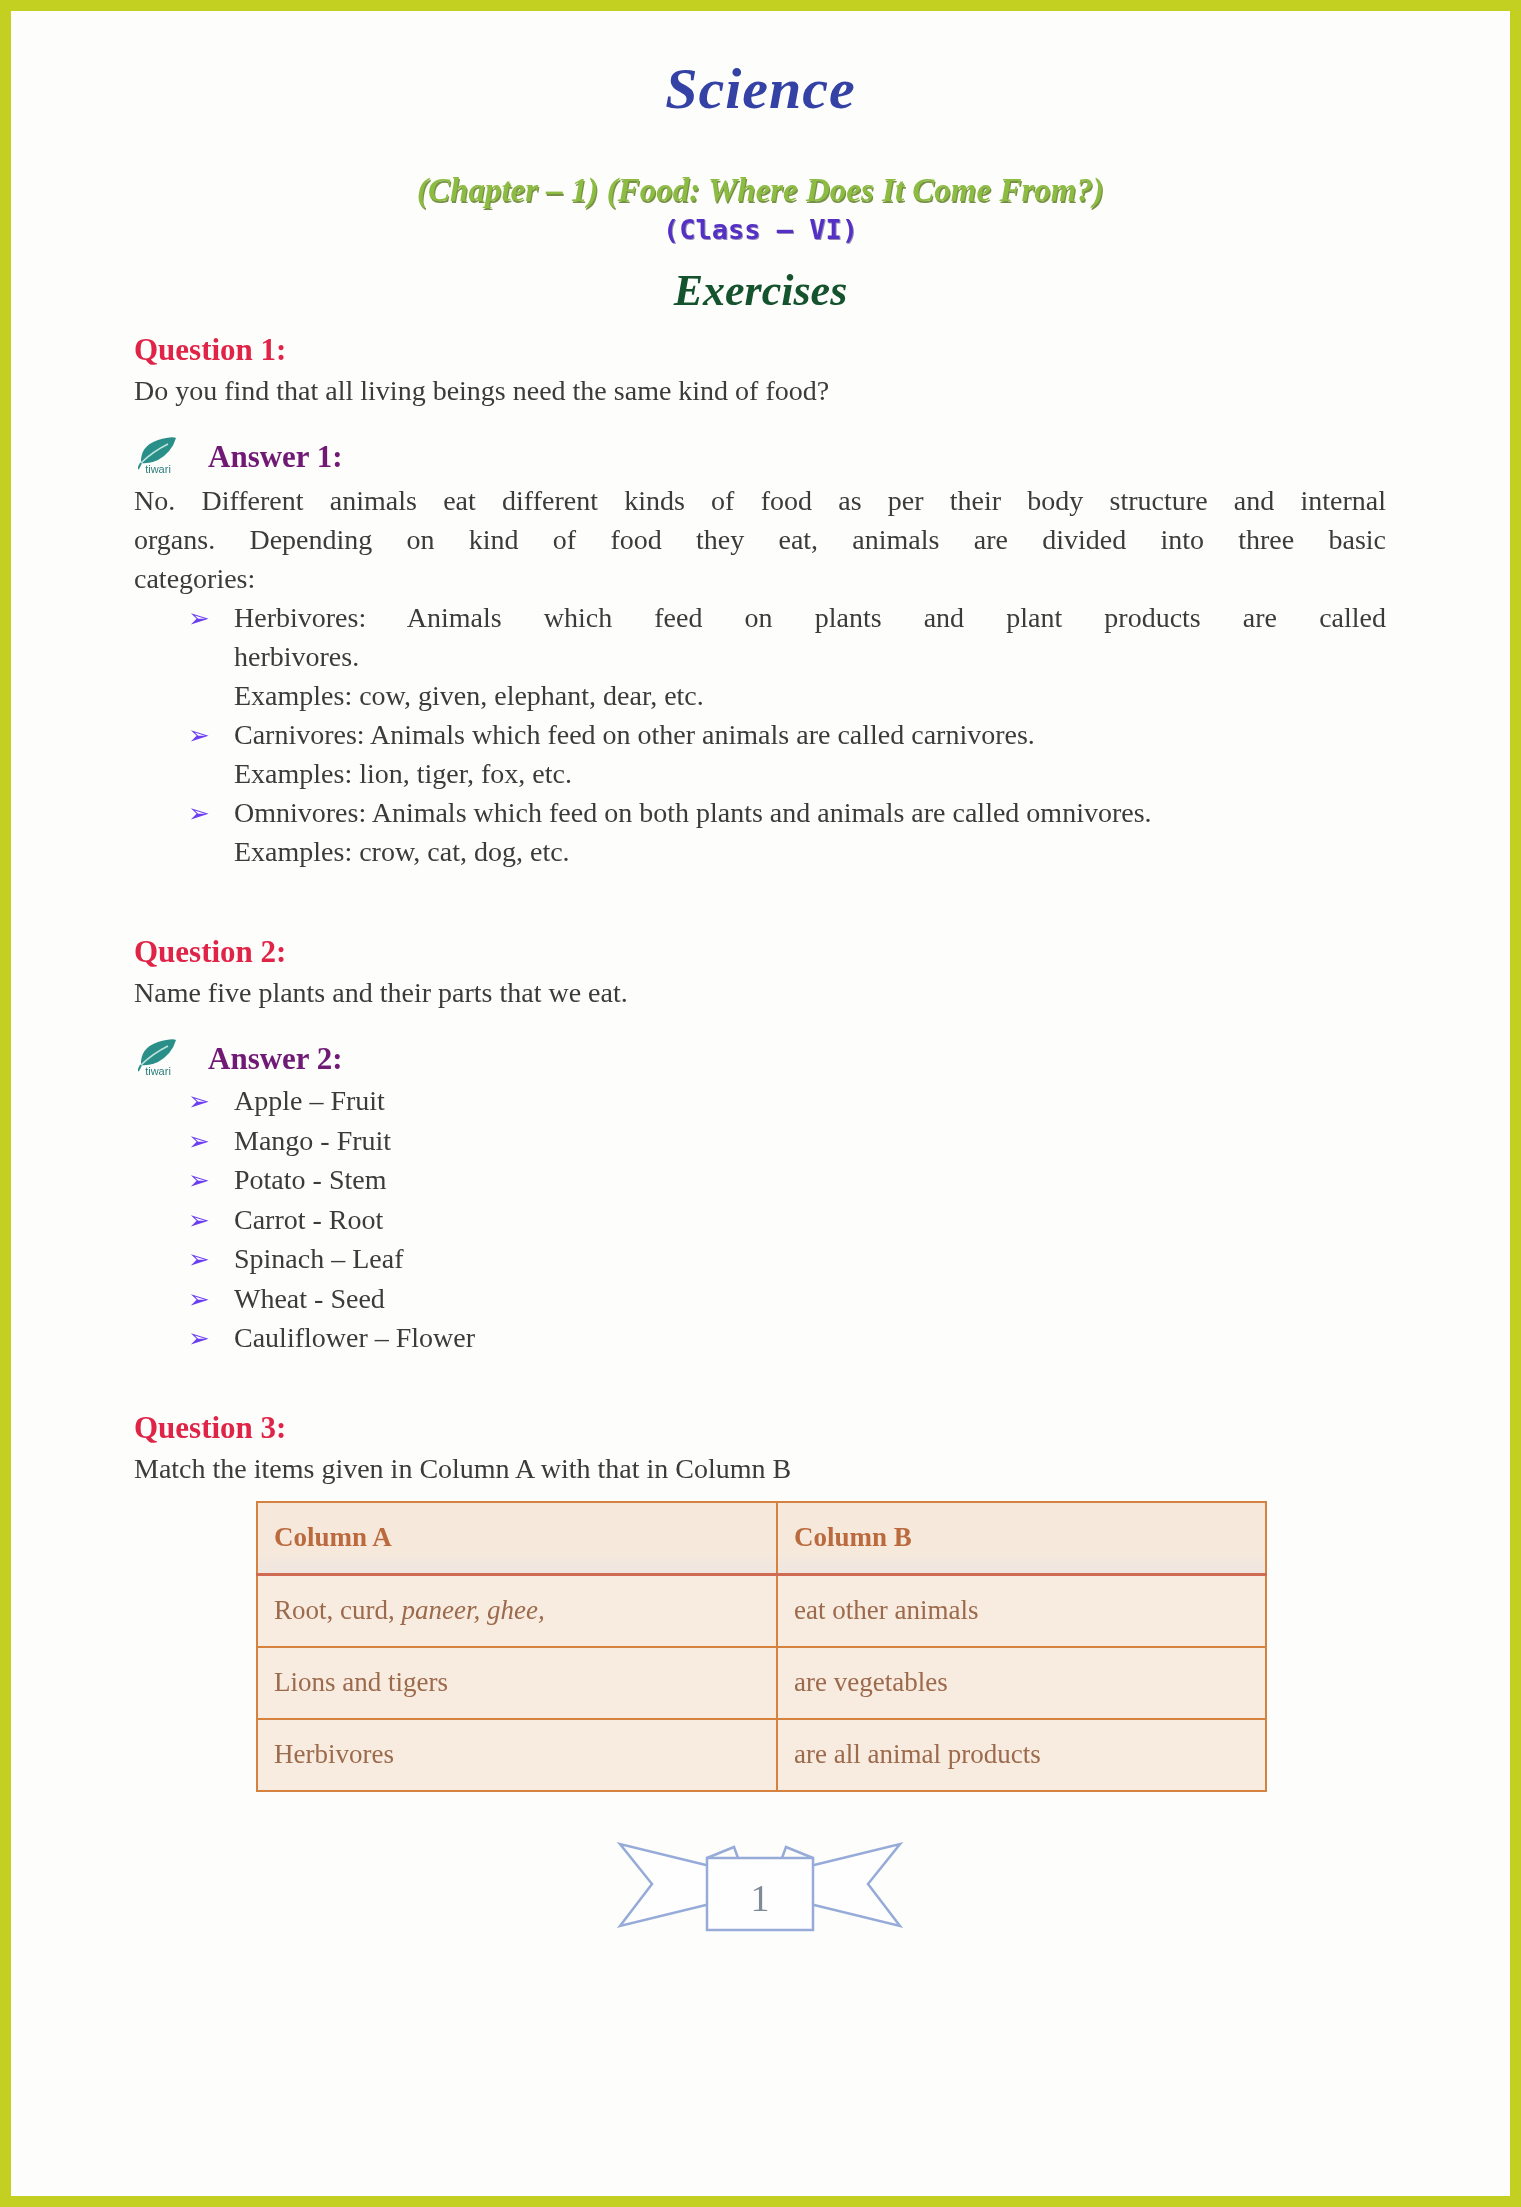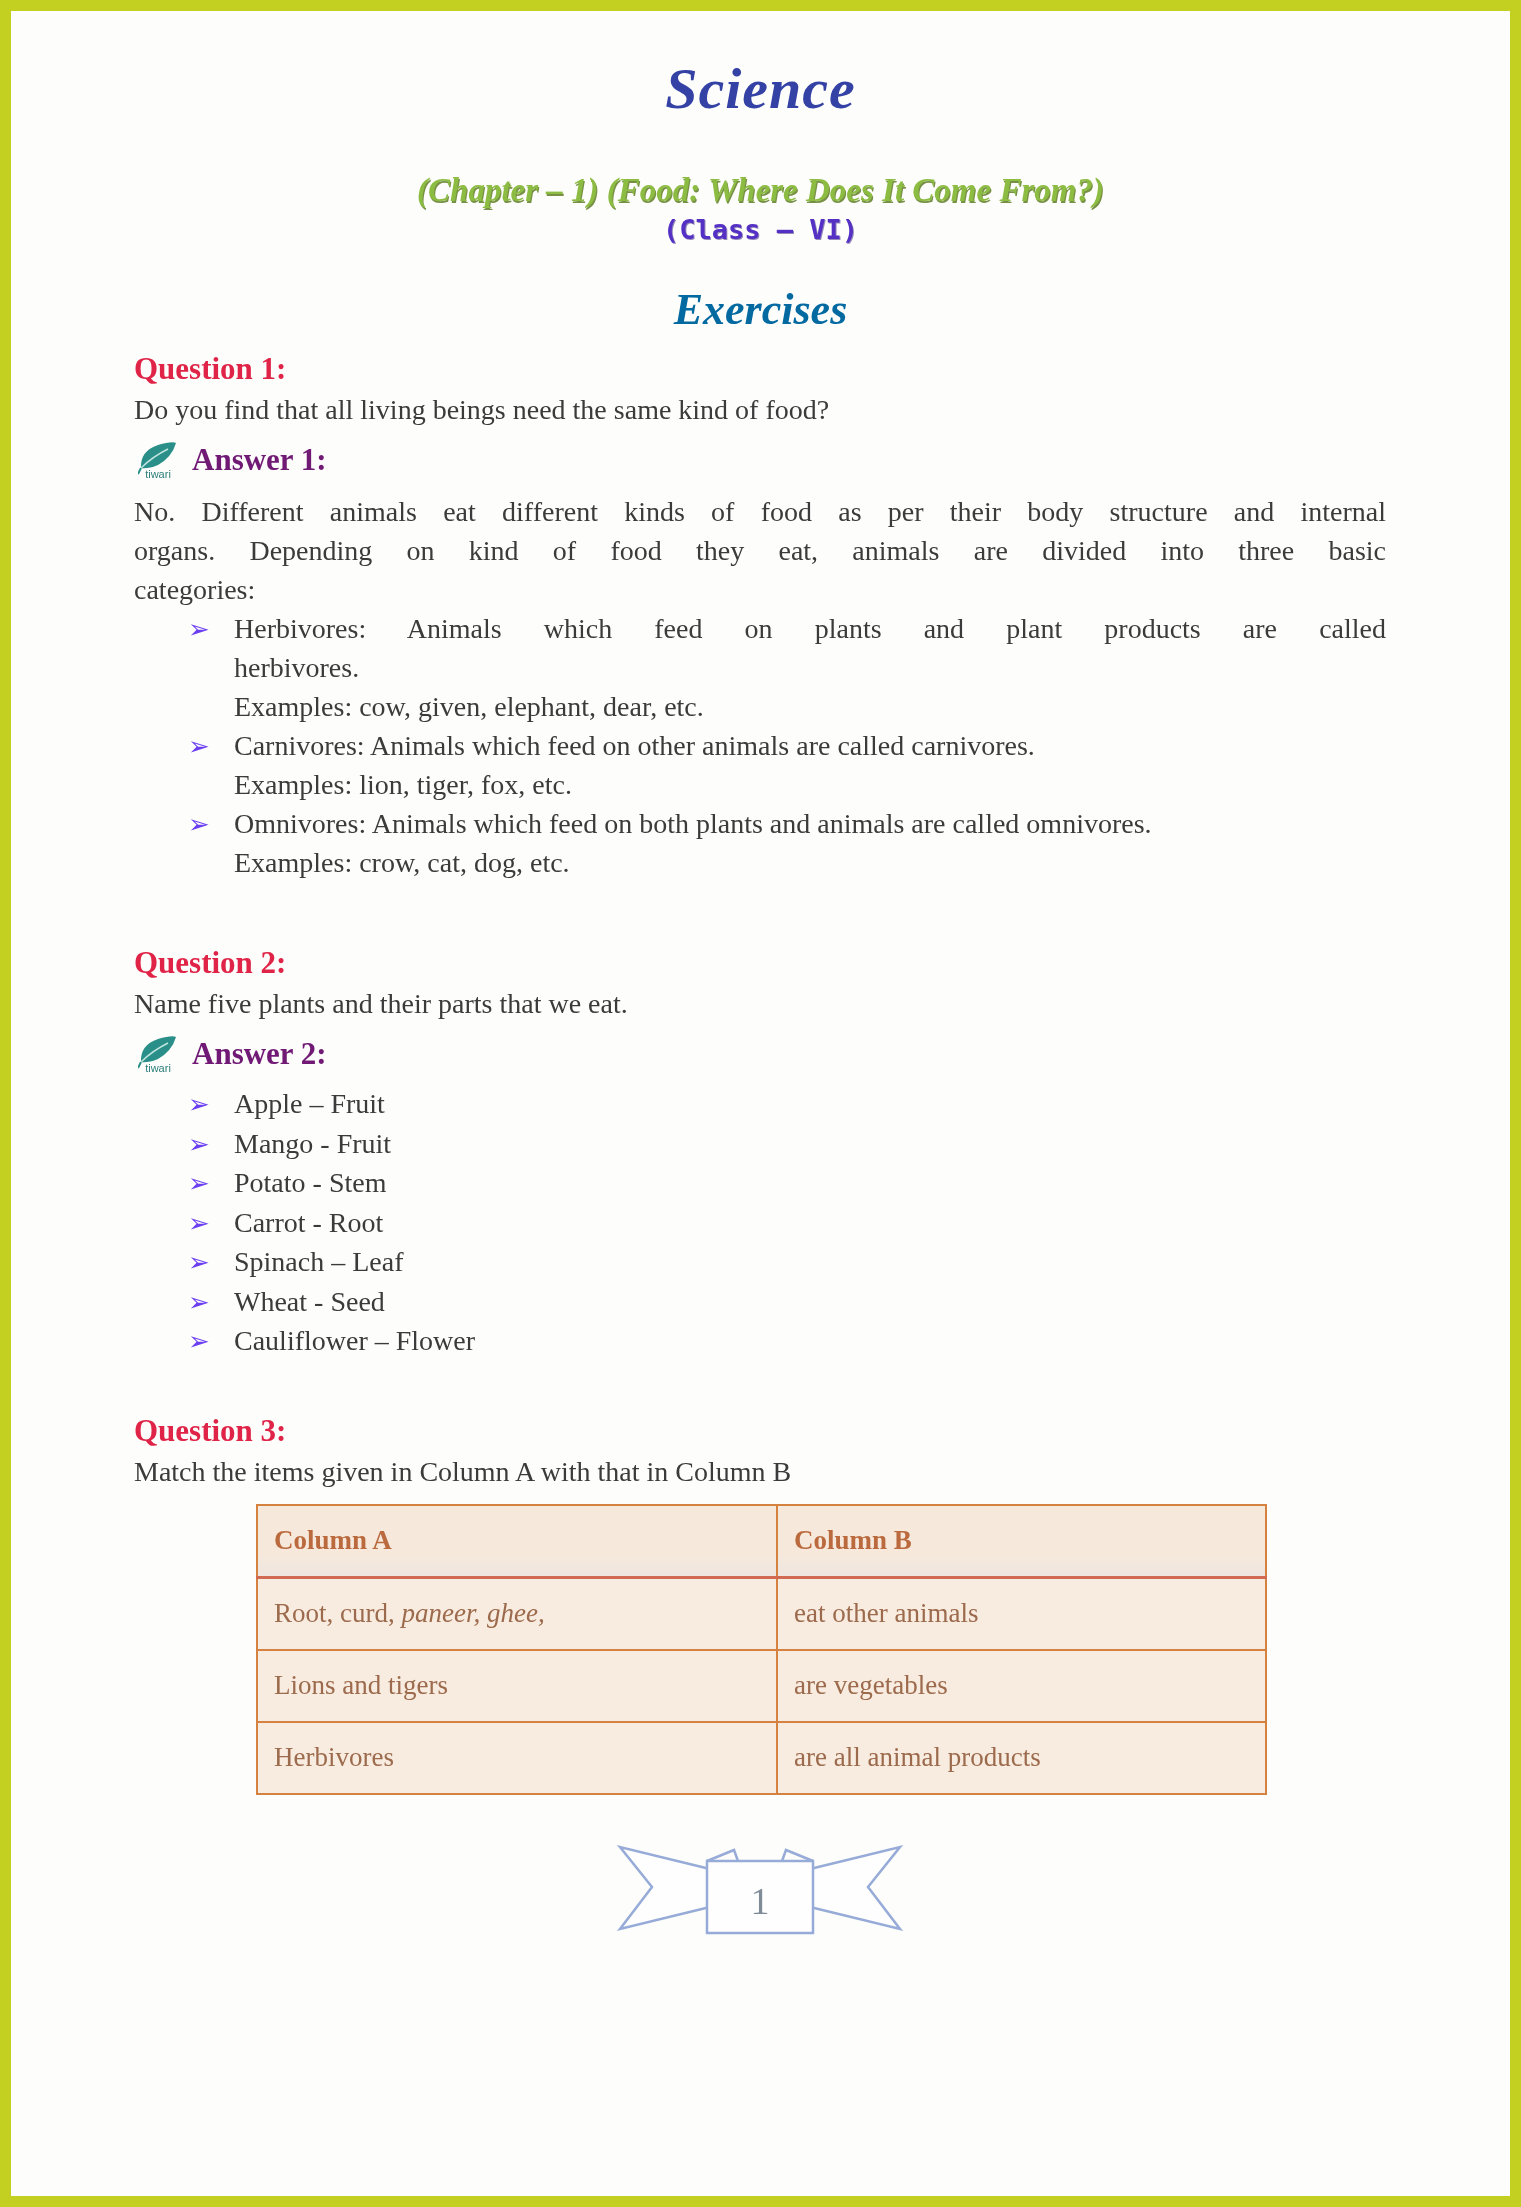--- a/index.html
+++ b/index.html
@@ -15,32 +15,32 @@
 
   .chapter{margin-top:50px;text-align:center;
     font-size:33px;font-weight:bold;font-style:italic;color:#8cbc42;
     text-shadow:1px 2px 0 rgba(95,125,38,.85);}
 
   .classline{margin-top:5px;text-align:center;
     font-family:"DejaVu Sans Mono",monospace;
     font-size:27px;font-weight:bold;color:#5431c4;
     text-shadow:1px 1px 0 rgba(46,26,119,.5);}
 
-  .exercises{margin-top:39px;text-align:center;
-    font-size:44px;font-weight:bold;font-style:italic;color:#0369a1;}
+  .exercises{margin-top:20px;text-align:center;
+    font-size:44px;font-weight:bold;font-style:italic;color:#14532d;}
 
   .content{padding:0 135px 0 134px;}
 
   .qlabel{font-size:31px;font-weight:bold;color:#e02448;}
   .q1label{margin-top:16px;}
   .q2label{margin-top:63px;}
   .q3label{margin-top:52px;}
   .qtext{font-size:28px;margin-top:7px;}
 
-  .answer-row{margin-top:8px;display:flex;align-items:center;gap:10px;height:52px;}
+  .answer-row{margin-top:16px;display:flex;align-items:flex-end;gap:26px;height:52px;}
   .alabel{font-size:31px;font-weight:bold;color:#701a75;}
   .logo{width:48px;display:flex;flex-direction:column;align-items:center;line-height:1;}
   .logo-word{font-family:"Liberation Sans",sans-serif;font-size:11px;color:#2a7d7a;margin-top:-6px;}
 
   .intro{font-size:28px;line-height:39px;margin-top:6px;}
   .just{text-align:justify;text-align-last:justify;}
 
   .blist{margin-top:0;}
   .bitem{position:relative;padding-left:100px;font-size:28px;line-height:39px;}
   .arr{position:absolute;left:54px;top:1px;color:#6b3ef2;font-size:26px;

